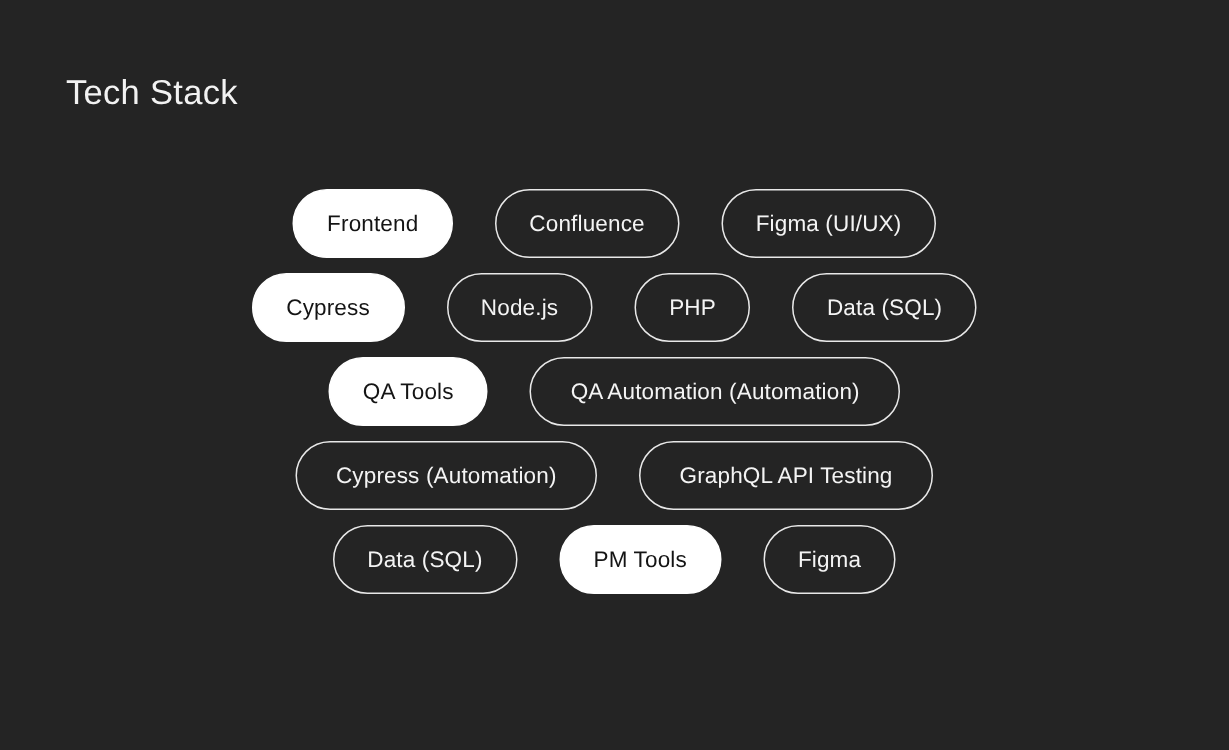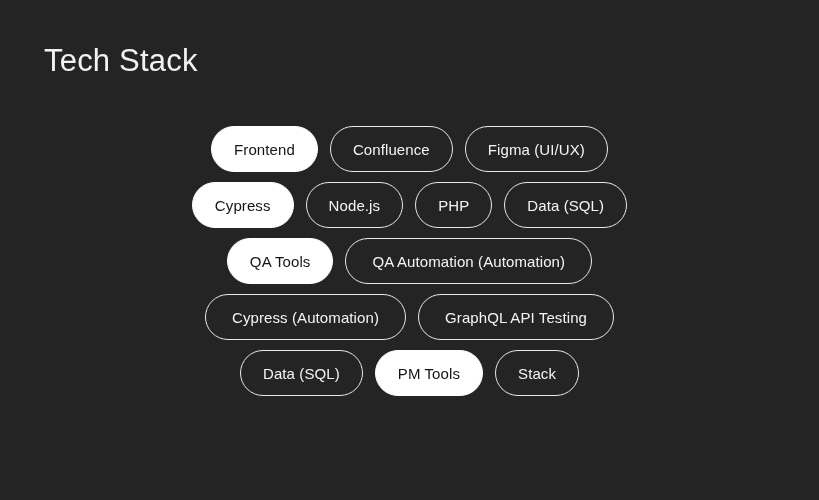--- a/index.html
+++ b/index.html
@@ -18,21 +18,21 @@
     position: relative;
     width: 819px;
     height: 500px;
     background: #242424;
     box-sizing: border-box;
   }
   .page-title {
     position: absolute;
     left: 44px;
     top: 43px;
-    font-size: 31px;
+    font-size: 23px;
     line-height: 36px;
     font-weight: 400;
     letter-spacing: 0.2px;
     color: #f2f2f2;
     white-space: nowrap;
   }
   .pill-cloud {
     position: absolute;
     left: 0;
     right: 0;
@@ -40,21 +40,21 @@
     display: flex;
     flex-direction: column;
     align-items: center;
     gap: 10px;
   }
   .pill-row {
     display: flex;
     flex-direction: row;
     align-items: center;
     justify-content: space-between;
-    gap: 12px;
+    gap: 28px;
   }
   .pill {
     box-sizing: border-box;
     height: 46px;
     display: flex;
     align-items: center;
     justify-content: center;
     padding: 0 22px;
     border-radius: 999px;
     font-size: 15px;
@@ -105,17 +105,17 @@
     </div>
 
     <div class="pill-row">
       <div class="pill outline wide">Cypress (Automation)</div>
       <div class="pill outline wide">GraphQL API Testing</div>
     </div>
 
     <div class="pill-row">
       <div class="pill outline">Data (SQL)</div>
       <div class="pill filled">PM Tools</div>
-      <div class="pill outline">Stack</div>
+      <div class="pill outline">Figma</div>
     </div>
 
   </div>
 </div>
 
 </body></html>

